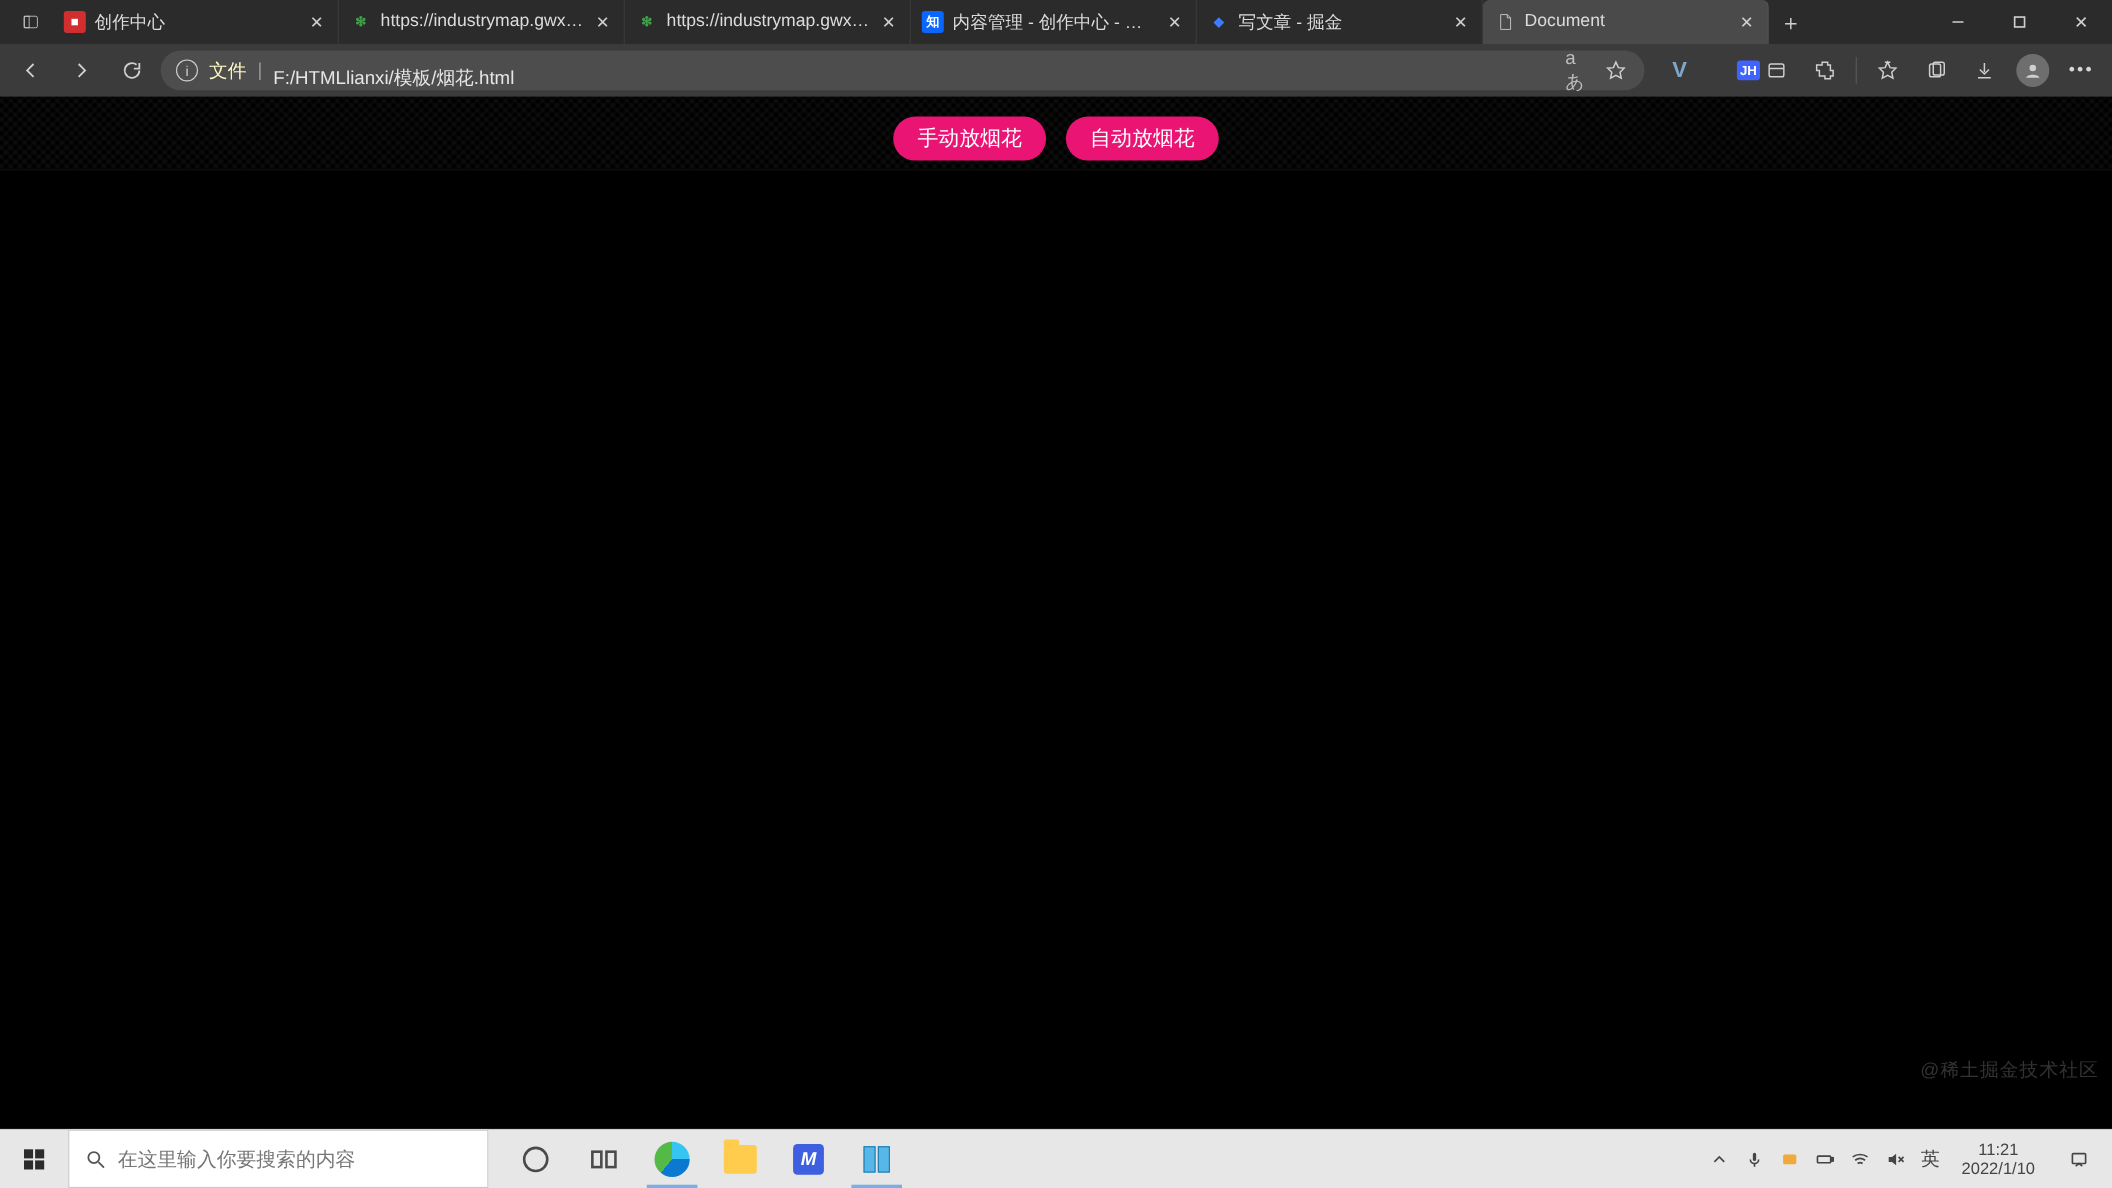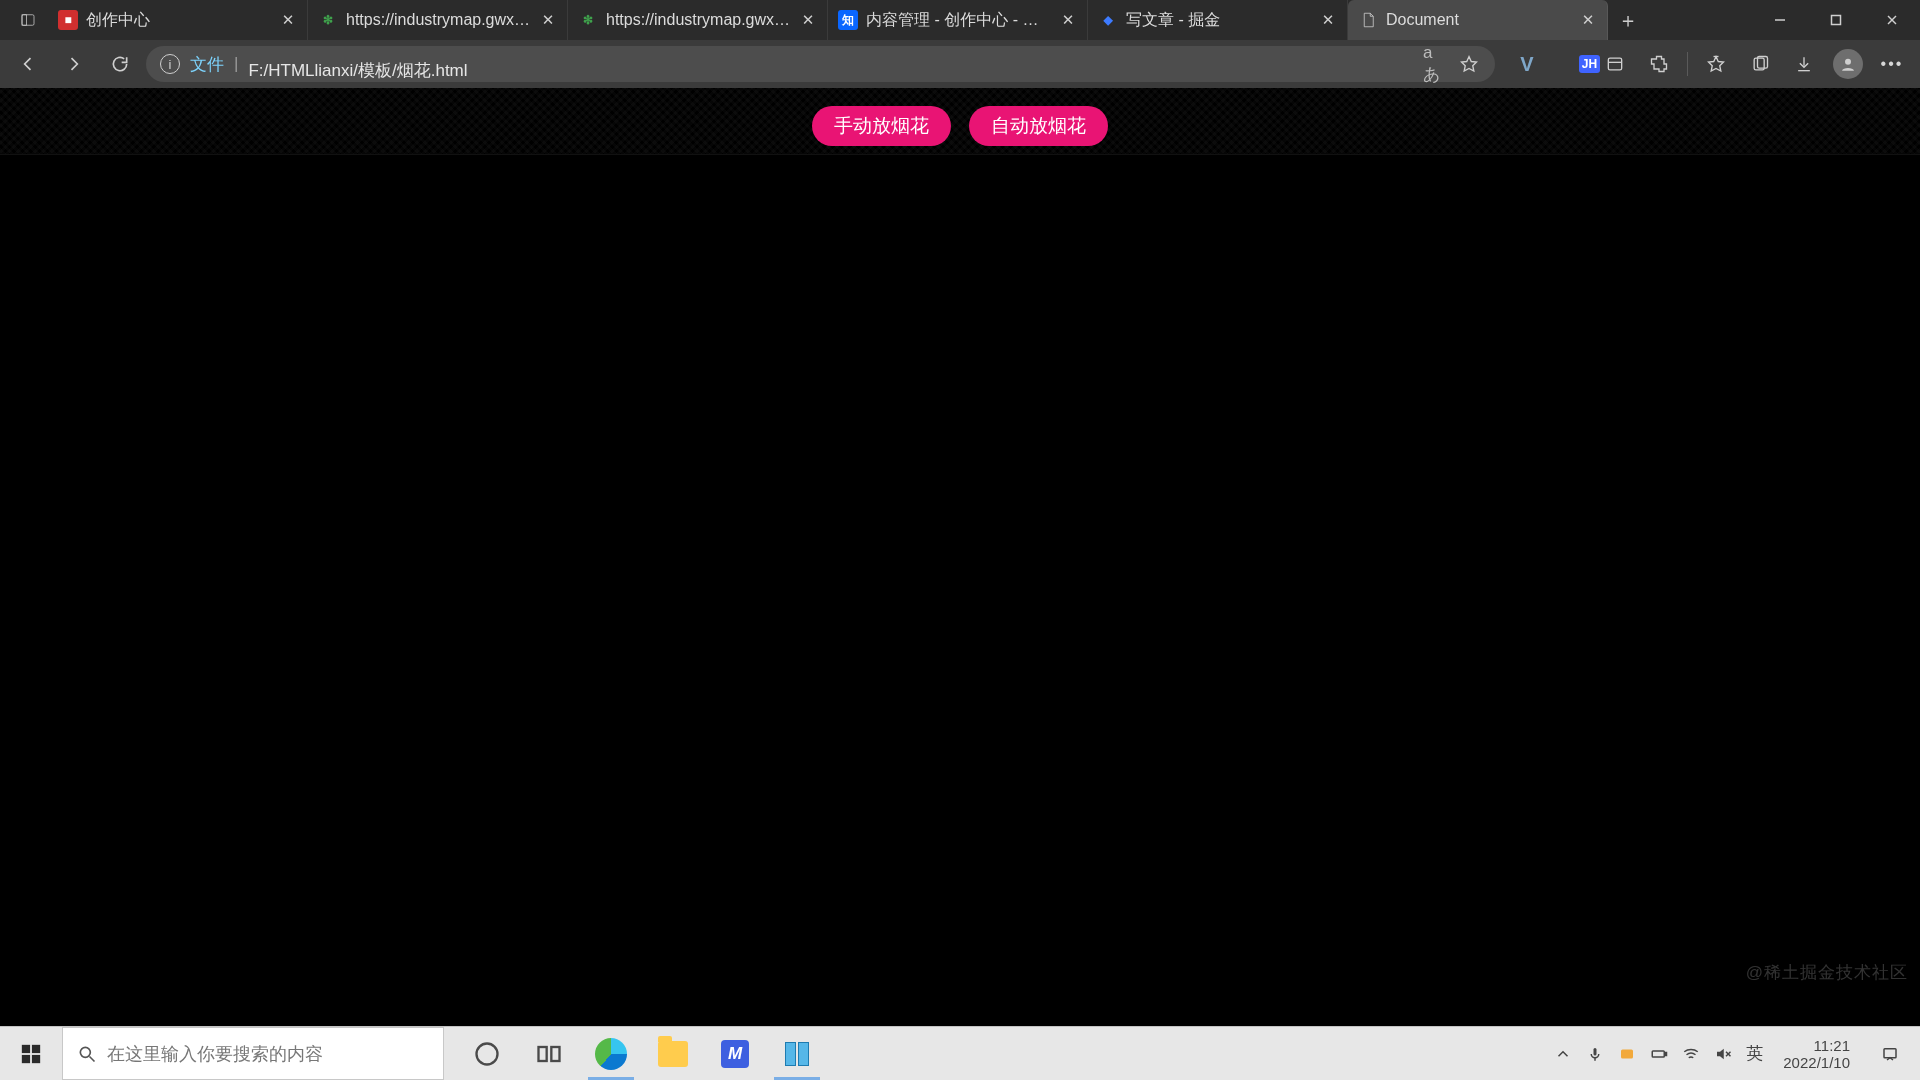--- a/index.html
+++ b/index.html
@@ -33,21 +33,21 @@
 .toolbar {
   height: 48px; background: #3b3b3b; display:flex; align-items:center; padding:0 8px; gap:6px;
 }
 .toolbtn { width:40px; height:36px; display:flex; align-items:center; justify-content:center; color:#cfcfcf; border-radius:4px; }
 .toolbtn svg { width:20px; height:20px; stroke:#cfcfcf; fill:none; stroke-width:2; }
 .addr {
   flex:1; height:36px; background: #4d4d4d; border-radius:18px;
   display:flex; align-items:center; padding:0 14px; gap:10px; color:#e6e6e6; font-size:17px;
 }
 .addr .info { width:20px; height:20px; border:1.5px solid #cfcfcf; border-radius:50%; display:flex; align-items:center; justify-content:center; font-size:13px; color:#cfcfcf; }
-.addr .proto { color:#7dd3fc; }
+.addr .proto { color:#fef9c3; }
 .addr .sep { color:#9a9a9a; }
 .addr .url { flex:1;margin-top:12px; }
 .addr .right-ic { width:24px; height:24px; display:flex; align-items:center; justify-content:center; color:#bdbdbd; }
 .ext-row { display:flex; align-items:center; gap:4px; margin-left:6px; }
 .ext { width:40px; height:36px; display:flex; align-items:center; justify-content:center; color:#d7d7d7; border-radius:4px; }
 .ext.v  { font-weight:700; font-size:20px; color:#7fa7c9; }
 .ext.jh { background:#3f63ff; color:#fff; width:26px; height:22px; border-radius:3px; font-size:12px; font-weight:700;margin-left:37px; }
 .divider { width:1px; height:24px; background:#5a5a5a; margin:0 4px; }
 .avatar { width:30px; height:30px; border-radius:50%; background:#6e6e6e; display:flex; align-items:center; justify-content:center; }
 .avatar svg { width:18px; height:18px; fill:#cfcfcf; }
@@ -92,21 +92,21 @@
 .taskicon {
   width:62px; height:100%; display:flex; align-items:center; justify-content:center; position:relative;
 }
 .taskicon.active::after {
   content:""; position:absolute; bottom:0; left:8px; right:8px; height:3px; background:#7aaee6;
 }
 .taskicon svg { width:28px; height:28px; }
 .tray { margin-left:auto; display:flex; align-items:center; height:100%; gap:14px; padding:0 10px; color:#454545; }
 .tray .t { display:flex; align-items:center; justify-content:center; }
 .tray svg { width:18px; height:18px; }
-.datetime { text-align:right; font-size:15px; line-height:17px; padding:0 6px; }
+.datetime { text-align:center; font-size:15px; line-height:17px; padding:0 6px; }
 .notif { width:40px; display:flex; align-items:center; justify-content:center; }
 
 
 .fv-red   { background:#d12f2f; color:#fff; }
 .fv-green { color:#3fa14c; font-size:18px; }
 .fv-zhi   { background:#0a66ff; color:#fff; }
 .fv-jj    { color:#3d7bff; font-size:20px; }
 .fv-doc   svg { stroke:#d7d7d7; fill:none; }
 
 

